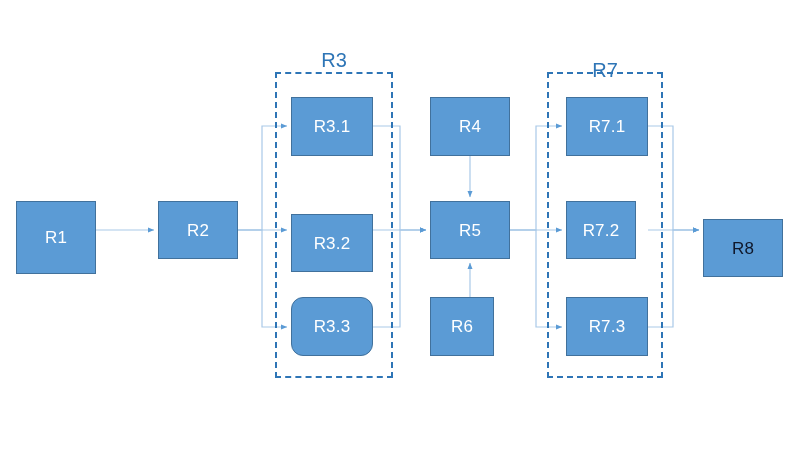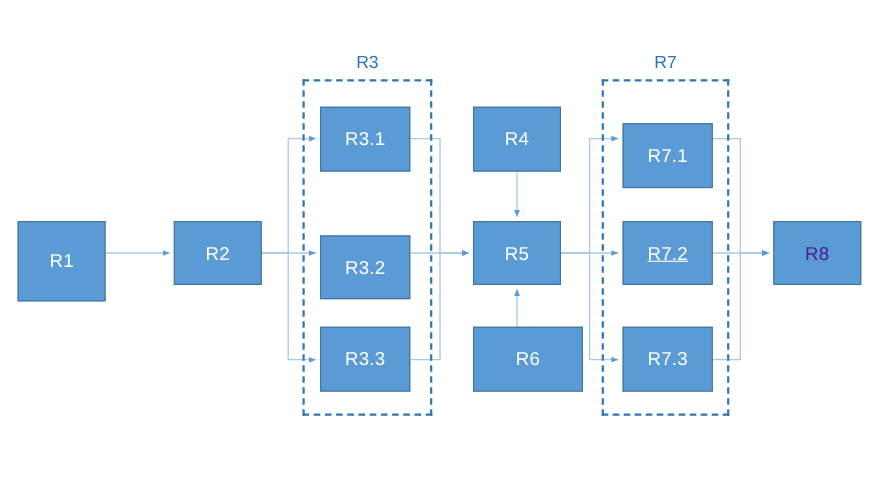--- a/index.html
+++ b/index.html
@@ -43,21 +43,21 @@
   .group-frame {
     position: absolute;
     box-sizing: border-box;
     border: 2px dashed #2E75B6;
     background: transparent;
     z-index: 2;
   }
   .group-label {
     position: absolute;
     color: #2E75B6;
-    font-size: 16px;
+    font-size: 20px;
     font-family: "Liberation Sans", sans-serif;
     text-align: center;
     line-height: 1;
     z-index: 4;
     white-space: nowrap;
   }
 </style>
 </head>
 <body>
 
@@ -94,28 +94,28 @@
       <path d="M648,230 L699,230" marker-end="url(#arrowhead)"></path>
       <path d="M648,327 L673,327 L673,230 L699,230" marker-end="url(#arrowhead)"></path>
 
     </g>
   </svg>
 
   <div class="group-frame" id="group-frame-R3" style="left: 275px; top: 72px; width: 118px; height: 306px; border-color: rgb(46, 117, 182);"></div>
   <div class="group-label" id="group-label-R3" style="left: 275px; top: 50px; width: 118px; color: rgb(46, 117, 182);">R3</div>
 
   <div class="group-frame" id="group-frame-R7" style="left: 547px; top: 72px; width: 116px; height: 306px; border-color: rgb(46, 117, 182);"></div>
-  <div class="group-label" id="group-label-R7" style="left: 547px; top: 50px; width: 116px; color: rgb(46, 117, 182);">R7</div>
+  <div class="group-label" id="group-label-R7" style="left: 547px; top: 60px; width: 116px; color: rgb(46, 117, 182);">R7</div>
 
   <div class="node-box" id="node-R1" style="left: 16px; top: 201px; width: 80px; height: 73px; background: rgb(91, 155, 213); border-color: rgb(65, 113, 156); color: rgb(255, 255, 255);">R1</div>
   <div class="node-box" id="node-R2" style="left: 158px; top: 201px; width: 80px; height: 58px; background: rgb(91, 155, 213); border-color: rgb(65, 113, 156); color: rgb(255, 255, 255); text-align: center;">R2</div>
   <div class="node-box" id="node-R3.1" style="left: 291px; top: 97px; width: 82px; height: 59px; background: rgb(91, 155, 213); border-color: rgb(65, 113, 156); color: rgb(255, 255, 255);">R3.1</div>
   <div class="node-box" id="node-R3.2" style="left: 291px; top: 201px; width: 82px; height: 58px; background: rgb(91, 155, 213); border-color: rgb(65, 113, 156); color: rgb(255, 255, 255); margin-top: 13px;">R3.2</div>
-  <div class="node-box" id="node-R3.3" style="left: 291px; top: 297px; width: 82px; height: 59px; background: rgb(91, 155, 213); border-color: rgb(65, 113, 156); color: rgb(255, 255, 255);">R3.3</div>
+  <div class="node-box" id="node-R3.3" style="left: 291px; top: 297px; width: 82px; height: 59px; background: rgb(91, 155, 213); border-color: rgb(65, 113, 156); color: rgb(255, 255, 255); border-radius: 12px;">R3.3</div>
   <div class="node-box" id="node-R4" style="left: 430px; top: 97px; width: 80px; height: 59px; background: rgb(91, 155, 213); border-color: rgb(65, 113, 156); color: rgb(255, 255, 255);">R4</div>
   <div class="node-box" id="node-R5" style="left: 430px; top: 201px; width: 80px; height: 58px; background: rgb(91, 155, 213); border-color: rgb(65, 113, 156); color: rgb(255, 255, 255);">R5</div>
-  <div class="node-box" id="node-R6" style="left: 430px; top: 297px; width: 100px; height: 59px; background: rgb(91, 155, 213); border-color: rgb(65, 113, 156); color: rgb(255, 255, 255);">R6</div>
-  <div class="node-box" id="node-R7.1" style="left: 566px; top: 97px; width: 82px; height: 59px; background: rgb(91, 155, 213); border-color: rgb(65, 113, 156); color: rgb(255, 255, 255); margin-top: 15px;">R7.1</div>
-  <div class="node-box" id="node-R7.2" style="left: 566px; top: 201px; width: 82px; height: 58px; background: rgb(91, 155, 213); border-color: rgb(65, 113, 156); color: rgb(255, 255, 255); text-decoration: underline;">R7.2</div>
+  <div class="node-box" id="node-R6" style="left: 430px; top: 297px; width: 64px; height: 59px; background: rgb(91, 155, 213); border-color: rgb(65, 113, 156); color: rgb(255, 255, 255);">R6</div>
+  <div class="node-box" id="node-R7.1" style="left: 566px; top: 97px; width: 82px; height: 59px; background: rgb(91, 155, 213); border-color: rgb(65, 113, 156); color: rgb(255, 255, 255);">R7.1</div>
+  <div class="node-box" id="node-R7.2" style="left: 566px; top: 201px; width: 70px; height: 58px; background: rgb(91, 155, 213); border-color: rgb(65, 113, 156); color: rgb(255, 255, 255);">R7.2</div>
   <div class="node-box" id="node-R7.3" style="left: 566px; top: 297px; width: 82px; height: 59px; background: rgb(91, 155, 213); border-color: rgb(65, 113, 156); color: rgb(255, 255, 255); text-align: right;">R7.3</div>
-  <div class="node-box" id="node-R8" style="left: 703px; top: 201px; width: 80px; height: 58px; background: rgb(91, 155, 213); border-color: rgb(65, 113, 156); color: #4c1d95;">R8</div>
+  <div class="node-box" id="node-R8" style="left: 703px; top: 219px; width: 80px; height: 58px; background: rgb(91, 155, 213); border-color: rgb(65, 113, 156); color: #0f172a;">R8</div>
 
 </div>
 
 </body></html>

